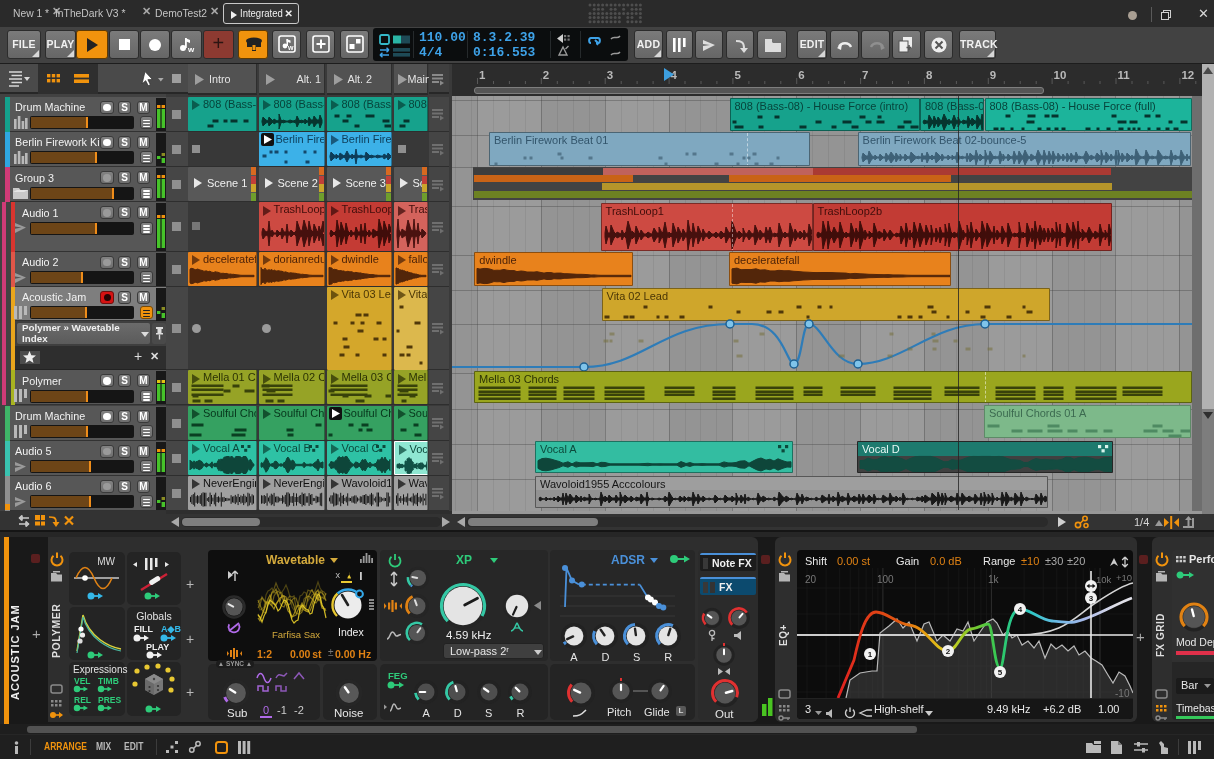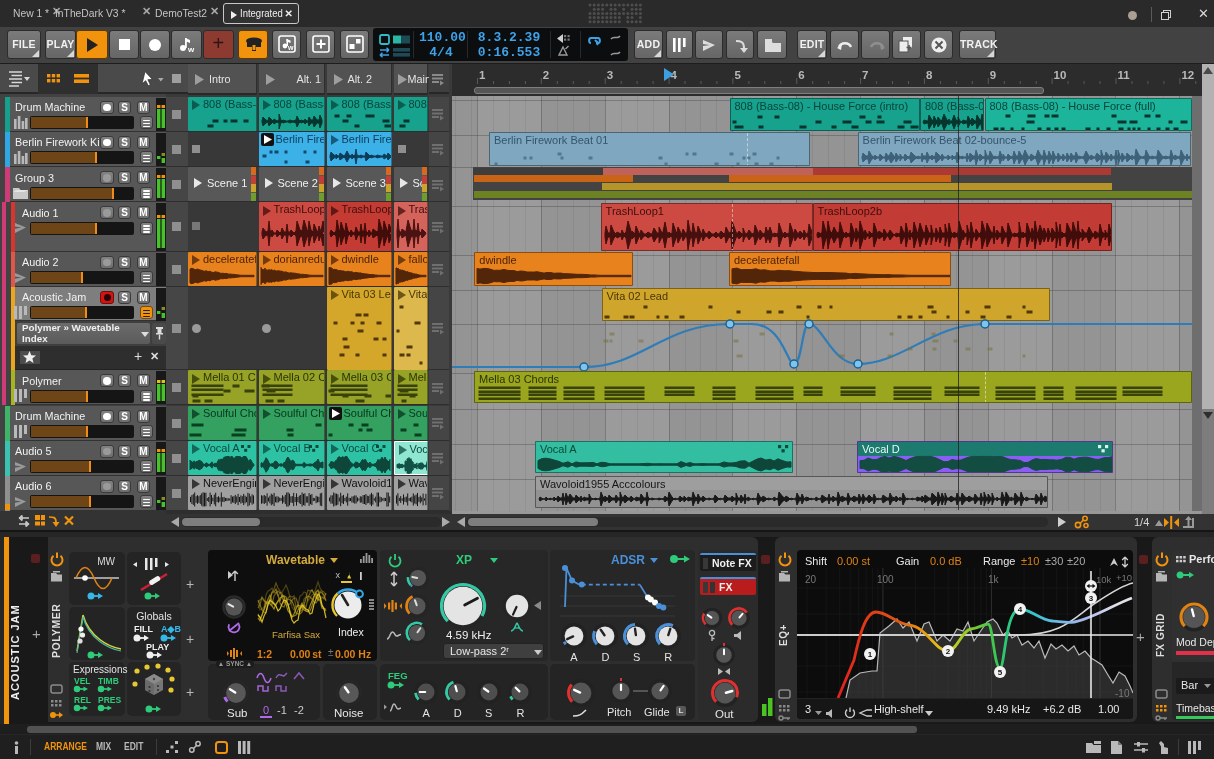--- a/index.html
+++ b/index.html
@@ -7,21 +7,21 @@
 #tabbar{left:0;top:0;width:1214px;height:27px;background:#232323}
 .tab{position:absolute;top:0;height:27px;color:#c4c4c4;font-size:10.3px;line-height:27px}
 .tabx{position:absolute;top:7px;width:9px;height:9px;color:#a8a8a8;font-size:11px;line-height:9px;font-weight:bold}
 .activetab{position:absolute;left:223px;top:3px;width:76px;height:21px;background:#323232;border:1px solid #c8c8c8;border-radius:3px;color:#efefef;font-size:10.8px;line-height:19px}
 #toolbar{left:0;top:27px;width:1214px;height:37px;background:#424242;border-bottom:1px solid #1d1d1d}
 .tbtn{position:absolute;top:3px;height:29px;background:linear-gradient(#7b7b7b,#666);border:1px solid #2c2c2c;border-radius:3px;color:#f1f1f1;font-size:10.5px;font-weight:bold;text-align:center;line-height:27px;letter-spacing:.2px}
 .notch:after{content:"";position:absolute;right:1px;bottom:1px;border-style:solid;border-width:0 0 7px 7px;border-color:transparent transparent #d7d7d7 transparent}
 .orange{background:#f1930d !important;border-color:#5e3a02 !important}
 .darkred{background:#8d3a31 !important}
 #tempo{position:absolute;left:373px;top:1px;width:255px;height:33px;background:#0b0d0e;border-radius:3px;color:#3ea2e8}
-.tdig{position:absolute;font-family:"Liberation Mono",monospace;font-size:13px;font-weight:bold;text-align:center;letter-spacing:0}
+.tdig{position:absolute;font-family:"Liberation Mono",monospace;font-size:13px;font-weight:bold;text-align:left;letter-spacing:0}
 .vsep{position:absolute;top:3px;bottom:3px;width:1px;background:#262a2c}
 #trackpanel{left:0;top:64px;width:168px;height:466px;background:#424242}
 .trow{position:absolute;left:0;background:#575757;border-bottom:1px solid #323232}
 .tname{position:absolute;left:5px;top:4.5px;color:#f2f2f2;font-size:10.8px;white-space:nowrap;overflow:hidden;max-width:84px}
 .tbtns{position:absolute;top:4px;height:13px;border-radius:3px;background:linear-gradient(#828282,#6e6e6e);border:1px solid #3a3a3a;color:#fff;font-size:10px;font-weight:bold;text-align:center;line-height:11px}
 .slider{position:absolute;left:30px;height:13px;background:#151515;border-radius:2px}
 .sfill{position:absolute;left:1px;top:1px;bottom:1px;background:#6d4517}
 .stip{position:absolute;top:1px;bottom:1px;width:2px;background:#ef8d1a}
 .ham{position:absolute;height:13px;width:13px;border-radius:3px;background:linear-gradient(#828282,#6e6e6e);border:1px solid #3a3a3a}
 .hline{position:absolute;left:2px;right:2px;height:1.6px;background:#fff;border-radius:1px}
@@ -1510,32 +1510,50 @@
         <rect x="599" y="1" width="40" height="1.5"></rect>
         <rect x="599" y="5" width="40" height="1.5"></rect>
         <rect x="599" y="8" width="40" height="1.5"></rect>
         <rect x="599" y="12" width="40" height="1.5"></rect>
         <rect x="646" y="1" width="39" height="1.5"></rect>
         <rect x="646" y="5" width="39" height="1.5"></rect>
         <rect x="646" y="8" width="39" height="1.5"></rect>
       </svg>
       <div class="ab" style="left:510px;top:0;width:1px;height:31px;border-left:1px dashed rgba(255,255,255,.5)"></div>
     </div>
+    <div class="aclip" style="left:532.0px;top:340.5px;width:206.6px;height:33.0px;background:#7db98a;border:1px solid rgba(0,0,0,.25)">
+      <div class="alab" style="color:#3c6a50">Soulful Chords 01 A</div>
+      <svg class="ab" style="left:2px;top:18px" width="204" height="14" fill="#4f8a62" stroke="#4f8a62" opacity="1">
+        <rect x="1" y="1" width="11" height="2"></rect>
+        <rect x="61" y="1" width="11" height="2"></rect>
+        <rect x="166" y="1" width="9" height="2"></rect>
+        <rect x="25" y="6" width="10" height="2"></rect>
+        <rect x="41" y="6" width="14" height="2"></rect>
+        <rect x="61" y="6" width="14" height="2"></rect>
+        <rect x="81" y="6" width="9" height="2"></rect>
+        <rect x="99" y="6" width="11" height="2"></rect>
+        <rect x="117" y="6" width="8" height="2"></rect>
+        <rect x="157" y="6" width="13" height="2"></rect>
+        <rect x="176" y="6" width="10" height="2"></rect>
+        <rect x="194" y="6" width="13" height="2"></rect>
+        <rect x="182" y="11" width="12" height="2"></rect>
+      </svg>
+    </div>
     <div class="aclip" style="left:83.0px;top:376.5px;width:257.6px;height:32.0px;background:#33bda1;border:1px solid rgba(0,0,0,.4)">
       <div class="alab" style="color:#0c4a3c">Vocal A</div>
       <svg class="ab" style="left:2px;top:14px" width="253" height="17" fill="#0e463a" stroke="#0e463a" opacity="1">
         <polygon points="0,4.6 4,2.6 8,2.2 13,3.1 17,4.3 21,5.4 25,7.2 30,5.8 34,7.8 38,5.9 42,6.8 46,6.8 51,6.7 55,6.4 59,7.8 63,6.3 67,6.5 72,7.8 76,7.8 80,7.8 84,7.8 89,7.8 93,7.8 97,7.8 101,7.8 105,7.6 110,7.3 114,7.8 118,7.8 122,7.7 126,7.8 131,7.8 135,7.8 139,7.8 143,5.6 148,7.5 152,6.6 156,7.8 160,7.8 164,7.6 169,7.8 173,7.8 177,7.8 181,7.8 186,5.9 190,6.9 194,6.9 198,6.5 202,5.1 207,4.8 211,7.2 215,5.1 219,3.1 223,2.0 228,4.1 232,3.2 236,5.0 240,2.8 245,4.8 249,6.0 253,5.8 253,11.2 249,11.0 245,12.2 240,14.2 236,12.0 232,13.8 228,12.9 223,15.0 219,13.9 215,11.9 211,9.8 207,12.2 202,11.9 198,10.5 194,10.1 190,10.1 186,11.1 181,9.2 177,9.2 173,9.2 169,9.2 164,9.4 160,9.2 156,9.2 152,10.4 148,9.5 143,11.4 139,9.2 135,9.2 131,9.2 126,9.2 122,9.3 118,9.2 114,9.2 110,9.7 105,9.4 101,9.2 97,9.2 93,9.2 89,9.2 84,9.2 80,9.2 76,9.2 72,9.2 67,10.5 63,10.7 59,9.2 55,10.6 51,10.3 46,10.2 42,10.2 38,11.1 34,9.2 30,11.2 25,9.8 21,11.6 17,12.7 13,13.9 8,14.8 4,14.4 0,12.4"></polygon>
       </svg>
       <svg width="11" height="8" style="right:3px;top:3px;position:absolute" fill="#0c4a3c">
         <rect x="0" y="0" width="3.2" height="3.2"></rect>
         <rect x="7" y="0" width="3.2" height="3.2"></rect>
         <rect x="3.5" y="4.2" width="3.2" height="3.2"></rect>
       </svg>
     </div>
-    <div class="aclip" style="left:404.9px;top:376.5px;width:256.3px;height:32px;background:#8b5cf6;border:1px solid rgba(0,0,0,.4)">
+    <div class="aclip" style="left:404.9px;top:376.5px;width:256.3px;height:32px;background:#404040;border:1px solid rgba(0,0,0,.4)">
       <div class="ab" style="left:0;top:0;width:100%;height:14px;background:#1d7a6e"></div>
       <div class="alab" style="color:#e8f8f4">Vocal D</div>
       <svg width="11" height="8" style="right:3px;top:3px;position:absolute" fill="#d8f3ec">
         <rect x="0" y="0" width="3.2" height="3.2"></rect>
         <rect x="7" y="0" width="3.2" height="3.2"></rect>
         <rect x="3.5" y="4.2" width="3.2" height="3.2"></rect>
       </svg>
       <svg class="ab" style="left:2px;top:14px" width="252" height="17" fill="#134c41" stroke="#134c41" opacity="1">
         <polygon points="0,4.6 4,4.3 8,2.0 13,3.8 17,3.4 21,1.4 25,0.4 29,2.0 34,0.4 38,1.3 42,2.8 46,4.5 50,2.6 55,0.8 59,0.4 63,0.4 67,0.4 71,0.4 76,1.9 80,3.8 84,5.8 88,5.6 92,3.6 97,4.4 101,4.0 105,2.4 109,1.0 113,0.4 118,0.5 122,0.4 126,0.4 130,0.4 134,0.7 139,0.4 143,0.8 147,2.4 151,3.7 155,3.8 160,4.4 164,6.5 168,6.4 172,4.1 176,2.6 181,3.6 185,3.4 189,3.8 193,3.8 197,4.2 202,3.3 206,1.2 210,1.4 214,3.2 218,1.8 223,1.2 227,1.2 231,2.1 235,3.2 239,3.4 244,1.7 248,1.6 252,0.7 252,16.3 248,15.4 244,15.3 239,13.6 235,13.8 231,14.9 227,15.8 223,15.8 218,15.2 214,13.8 210,15.6 206,15.8 202,13.7 197,12.8 193,13.2 189,13.2 185,13.6 181,13.4 176,14.4 172,12.9 168,10.6 164,10.5 160,12.6 155,13.2 151,13.3 147,14.6 143,16.2 139,16.6 134,16.3 130,16.6 126,16.6 122,16.6 118,16.5 113,16.6 109,16.0 105,14.6 101,13.0 97,12.6 92,13.4 88,11.4 84,11.2 80,13.2 76,15.1 71,16.6 67,16.6 63,16.6 59,16.6 55,16.2 50,14.4 46,12.5 42,14.2 38,15.7 34,16.6 29,15.0 25,16.6 21,15.6 17,13.6 13,13.2 8,15.0 4,12.7 0,12.4"></polygon>
       </svg>
@@ -2021,21 +2039,21 @@
       <circle cx="13" cy="13" r="8.6" fill="#555"></circle>
       <line x1="13.5" y1="12.3" x2="16.6" y2="7.9" stroke="#fff" stroke-width="2.2" stroke-linecap="round"></line>
     </svg>
     <div class="ab" style="left:644px;top:173.5px;color:#e4e4e4;font-size:11px">Glide</div>
     <div class="ab" style="left:676px;top:174px;width:10px;height:10px;background:#585858;border-radius:2px;color:#ddd;font-size:8px;font-weight:bold;text-align:center;line-height:10px">L</div>
     <div class="ab" style="left:698px;top:18px;width:60px;height:170px;background:#2b2b2b;border-radius:4px"></div>
     <div class="ab" style="left:700px;top:20.5px;width:56px;height:18px;background:#1c1c1c;border-top:2px solid #4a90d9;border-radius:2px">
       <span style="position:absolute;left:3px;top:3px;width:5px;height:11px;background:#383838"></span>
       <span style="position:absolute;left:12px;top:2px;color:#f0f0f0;font-size:10.5px;font-weight:bold">Note FX</span>
     </div>
-    <div class="ab" style="left:700px;top:45px;width:56px;height:18px;background:#b91c1c;border-top:2px solid #4a90d9;border-radius:2px">
+    <div class="ab" style="left:700px;top:45px;width:56px;height:18px;background:#0c4a6e;border-top:2px solid #4a90d9;border-radius:2px">
       <span style="position:absolute;left:3px;top:3px;width:5px;height:11px;background:#383838"></span>
       <span style="position:absolute;left:10px;top:3px;width:5px;height:11px;background:#333"></span>
       <span style="position:absolute;left:19px;top:2px;color:#f0f0f0;font-size:10.5px;font-weight:bold">FX</span>
     </div>
     <svg width="22" height="22" style="left:701px;top:75px">
       <circle cx="11" cy="11" r="9" fill="none" stroke="#222" stroke-width="2.6"></circle>
       <path d="M4.6 17.4A9.0 9.0 0 0 1 3.2 6.5" fill="none" stroke="#e03131" stroke-width="2.6" stroke-linecap="butt"></path>
       <circle cx="11" cy="11" r="7.1" fill="#555"></circle>
       <line x1="10.4" y1="10.6" x2="6.8" y2="8.1" stroke="#fff" stroke-width="2" stroke-linecap="round"></line>
     </svg>

